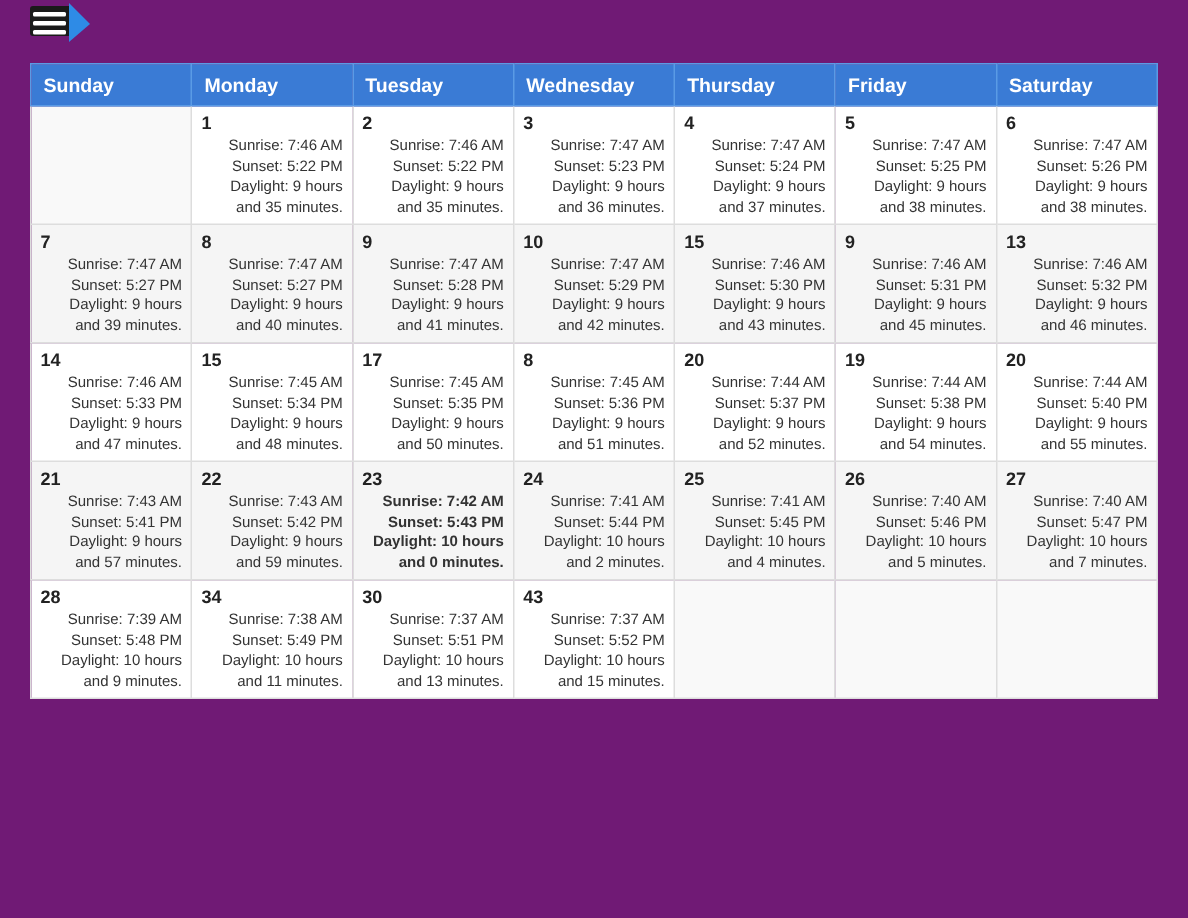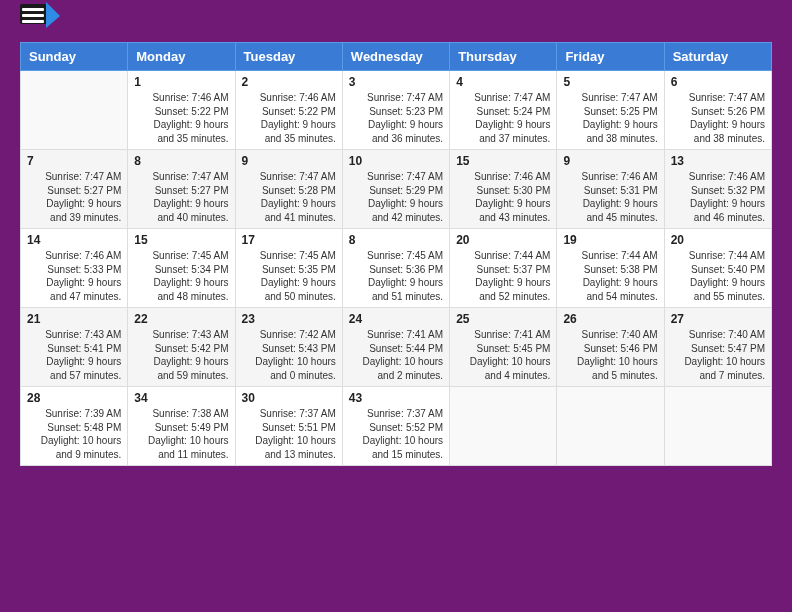--- a/index.html
+++ b/index.html
@@ -288,21 +288,21 @@
           </td>
           <td>
             <span class="day-number">22</span>
             <div class="day-info" style="white-space: pre-line;">Sunrise: 7:43 AM
 Sunset: 5:42 PM
 Daylight: 9 hours
 and 59 minutes.</div>
           </td>
           <td>
             <span class="day-number">23</span>
-            <div class="day-info" style="white-space: pre-line;">Sunrise: 7:42 AM
+            <div class="day-info" style="white-space: pre-line; font-weight: bold;">Sunrise: 7:42 AM
 Sunset: 5:43 PM
 Daylight: 10 hours
 and 0 minutes.</div>
           </td>
           <td>
             <span class="day-number">24</span>
             <div class="day-info" style="white-space: pre-line;">Sunrise: 7:41 AM
 Sunset: 5:44 PM
 Daylight: 10 hours
 and 2 minutes.</div>

